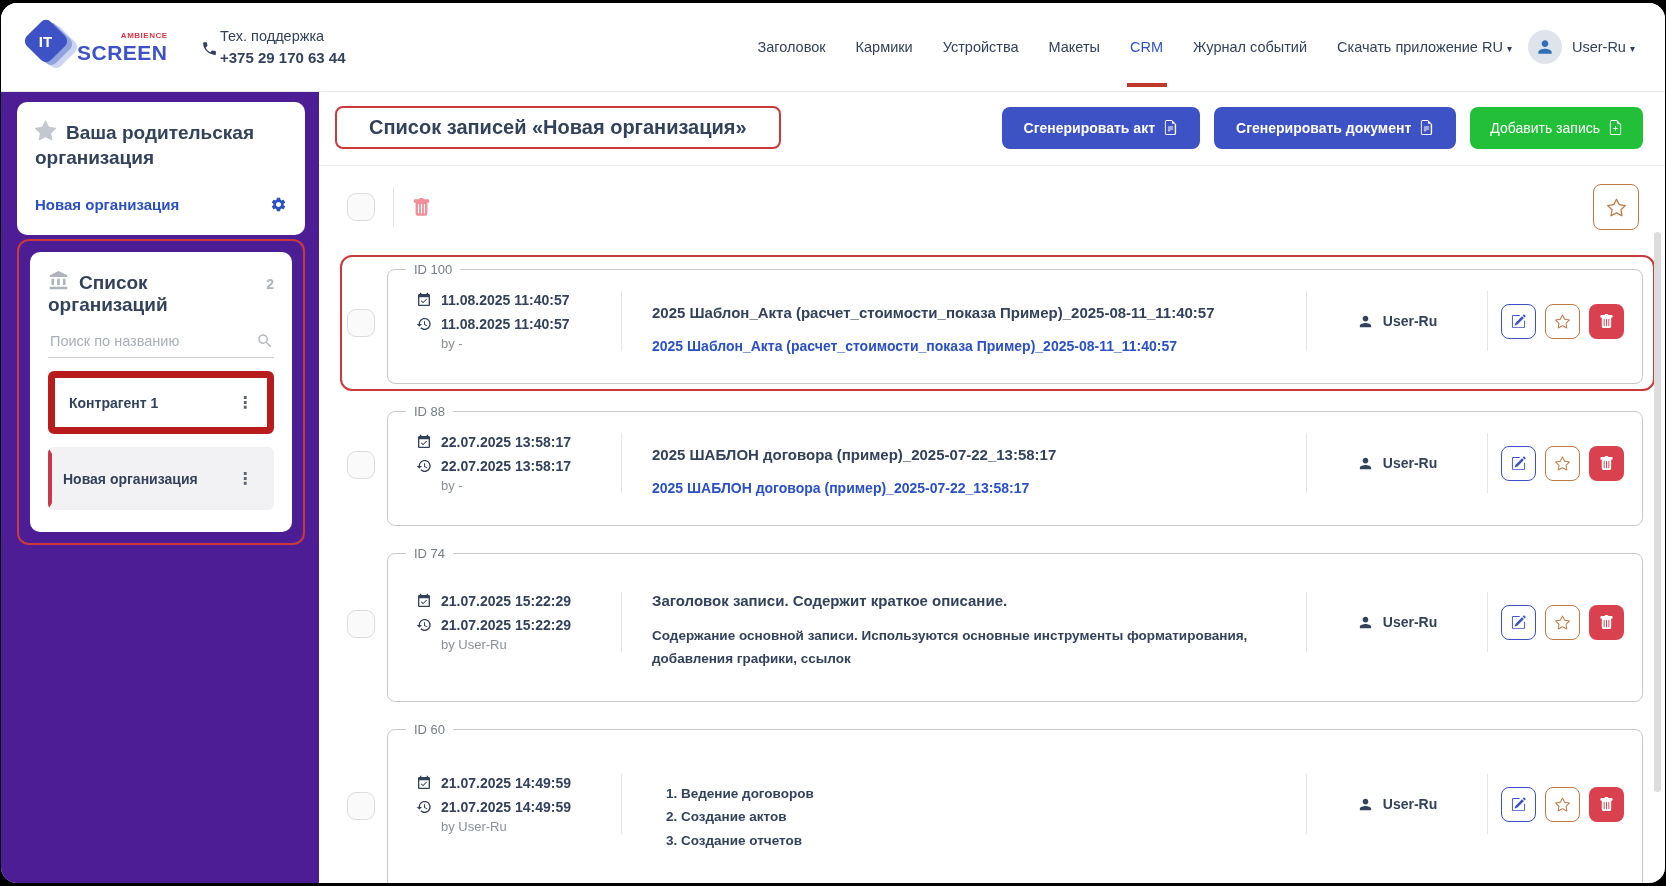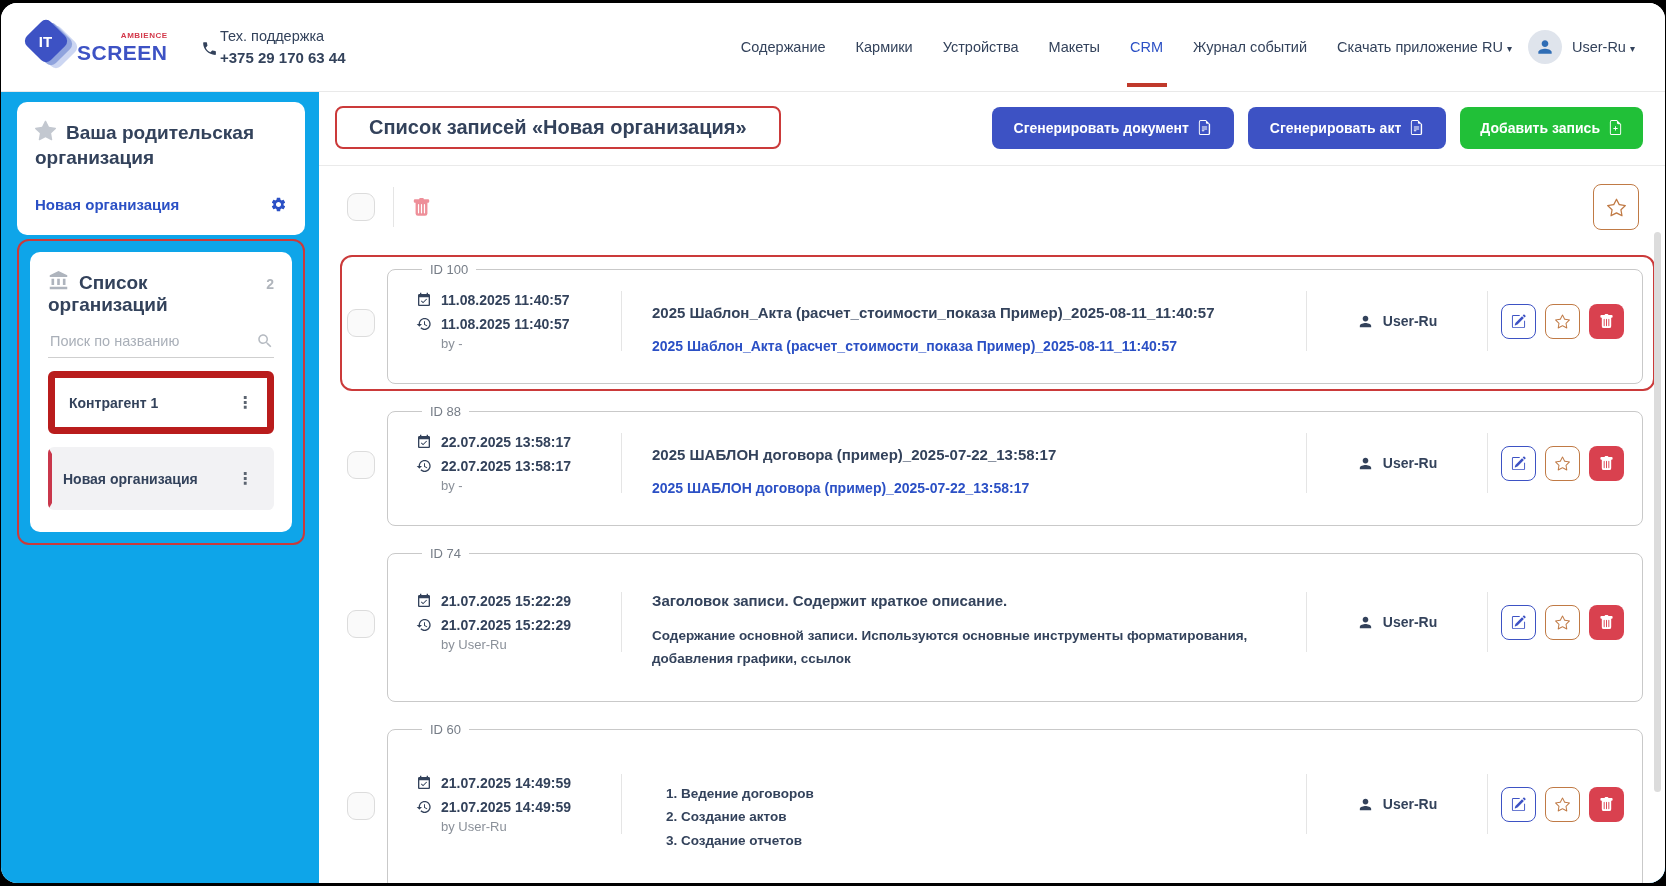--- a/index.html
+++ b/index.html
@@ -26,21 +26,21 @@
   .nav-item{font-size:14.5px;color:#33425b;cursor:pointer;position:relative;padding:6px 0;}
   .nav-item.active{color:#2b50c5;}
   .nav-item.active::after{content:"";position:absolute;left:50%;transform:translateX(-50%);bottom:-26px;width:40px;height:4px;background:#c0392b;}
   .lang{font-size:14.5px;color:#33425b;margin-left:4px;cursor:pointer;white-space:nowrap;}
   .avatar{width:34px;height:34px;border-radius:50%;background:#dfe4ec;display:flex;align-items:center;justify-content:center;color:#2f6db5;margin-left:16px;}
   .avatar .ic{font-size:20px;}
   .user-name{font-size:14.5px;color:#33425b;margin-left:10px;cursor:pointer;white-space:nowrap;}
   .chev{font-size:10px;color:#33425b;}
 
   
-  .body{display:flex;height:calc(100% - 89px);background:#0ea5e9;}
+  .body{display:flex;height:calc(100% - 89px);background:#4c1d95;}
 
   
   .sidebar{width:288px;padding:10px 14px 0 16px;flex:none;}
   .side-card{background:#fff;border-radius:10px;padding:18px 18px 22px;}
   .parent-org-title{font-size:19px;font-weight:bold;color:#33425b;line-height:1.3;margin:0;}
   .parent-org-title .ic{color:#c3c8d0;font-size:21px;margin-right:10px;vertical-align:-2px;}
   .parent-org-link-row{display:flex;align-items:center;justify-content:space-between;margin-top:26px;}
   .parent-org-link{color:#2b50c5;font-size:15px;font-weight:bold;cursor:pointer;}
   .gear-btn{color:#2b50c5;font-size:17px;cursor:pointer;}
 
@@ -51,21 +51,21 @@
   .orglist-title{font-size:19px;font-weight:bold;color:#33425b;margin:0;}
   .orglist-title .ic{color:#aeb4bd;font-size:21px;margin-right:10px;vertical-align:-2px;}
   .orglist-count{margin-left:auto;color:#b0b5bc;font-size:14px;font-weight:bold;}
   .search-row{display:flex;align-items:center;border-bottom:1px solid #cfcfcf;margin-top:16px;padding-bottom:7px;}
   .search-input{border:0;outline:0;flex:1;font-size:14.5px;color:#33425b;font-family:inherit;background:transparent;}
   .search-input::placeholder{color:#a9afb8;}
   .search-row .ic{color:#b6bbc2;font-size:18px;}
   .org-item{display:flex;align-items:center;justify-content:space-between;border:7px solid #b91c1c;border-radius:6px;padding:15px 14px;margin-top:13px;font-size:14px;font-weight:bold;color:#33425b;cursor:pointer;background:#fff;}
   .org-item.selected{background:#f2f2f4;border-color:#f2f2f4;border-left:4px solid #c9374b;padding-left:11px;}
   .dots{color:#5b6470;font-size:16px;font-weight:bold;letter-spacing:0;cursor:pointer;}
-  .btn-green{background:#21c038;color:#fff;border:0;border-radius:8px;font-weight:bold;font-family:inherit;cursor:pointer;}
+  .btn-green{background:#21c038;color:#fff;border:0;border-radius:8px;font-weight:normal;font-family:inherit;cursor:pointer;}
   .add-org-btn{width:100%;margin-top:16px;padding:15px 6px;font-size:14.5px;}
 
   
   .main{flex:1;background:#fff;padding:14px 22px 0 16px;position:relative;overflow:hidden;}
   .main-head{display:flex;align-items:center;}
   .title-annot{display:inline-block;border:2px solid #cb3a3a;border-radius:8px;padding:8px 32px;}
   .page-title{font-size:20px;font-weight:bold;color:#33425b;margin:0;}
   .head-btns{margin-left:auto;display:flex;gap:14px;}
   .btn-blue{background:#3d52c4;color:#fff;border:0;border-radius:8px;font-weight:bold;font-family:inherit;font-size:14px;padding:13px 22px;cursor:pointer;display:flex;align-items:center;gap:8px;}
   .btn-add-rec{font-size:14px;padding:13px 20px;display:flex;align-items:center;gap:8px;}
@@ -75,21 +75,21 @@
   .toolbar{display:flex;align-items:center;padding:18px 4px 6px 12px;}
   .checkbox{width:26px;height:26px;border:1.5px solid #dcdcdc;border-radius:9px;background:#fafafa;cursor:pointer;flex:none;}
   .toolbar .vsep{width:1px;height:40px;background:#e5e5e5;margin:0 18px;}
   .trash-light{color:#ee8f99;font-size:19px;cursor:pointer;}
   .fav-filter-btn{margin-left:auto;width:46px;height:46px;border:1px solid #c07a45;border-radius:8px;background:#fff;color:#c07a45;display:flex;align-items:center;justify-content:center;font-size:19px;cursor:pointer;}
 
   .records{margin-top:26px;display:flex;flex-direction:column;gap:20px;padding-left:12px;}
   .record-row{display:flex;align-items:center;gap:12px;}
   .row-annot{padding:5px 10px 5px 5px;margin:-7px -12px -7px -7px;}
   .record-card{flex:1;border:1px solid #c9c9c9;border-radius:8px;margin:0;padding:2px 14px 20px;min-width:0;}
-  .record-card legend{color:#767d87;font-size:13px;padding:0 8px;margin-left:20px;}
+  .record-card legend{color:#767d87;font-size:13px;padding:0 8px;margin-left:4px;}
   .record-grid{display:flex;align-items:center;min-height:84px;}
   .col-dates{width:205px;flex:none;padding-left:14px;}
   .date-line{display:flex;align-items:flex-start;gap:9px;margin:5px 0;color:#33425b;}
   .date-line .ic{font-size:16px;margin-top:1px;flex:none;}
   .date-val{font-size:14px;font-weight:bold;color:#33425b;line-height:1.3;}
   .by-line{font-size:13px;color:#8a9099;margin-top:3px;font-weight:normal;}
   .vdiv{width:1px;background:#e5e5e5;align-self:center;height:60px;flex:none;}
   .col-content{flex:1;padding:6px 30px;min-width:0;margin-top:16px;}
   .rec-title{font-size:15px;font-weight:bold;color:#33425b;line-height:1.4;}
   .rec-link{font-size:14px;font-weight:bold;color:#2b50c5;margin-top:14px;cursor:pointer;line-height:1.4;}
@@ -177,21 +177,21 @@
     <div class="support">
       <svg class="ic">
           <use href="#i-phone"></use>
         </svg>
       <div>
         <div class="support-label">Тех. поддержка</div>
         <div class="support-phone">+375 29 170 63 44</div>
       </div>
     </div>
     <nav class="nav">
-      <span class="nav-item">Содержание</span>
+      <span class="nav-item">Заголовок</span>
       <span class="nav-item">Кармики</span>
       <span class="nav-item">Устройства</span>
       <span class="nav-item">Макеты</span>
       <span class="nav-item active">CRM</span>
       <span class="nav-item">Журнал событий</span>
       <span class="nav-item">Скачать приложение</span>
     </nav>
     <span class="lang"><span>RU</span> <span class="chev">▾</span></span>
     <span class="avatar">
         <svg class="ic">
@@ -242,27 +242,27 @@
       </div>
     </aside>
 
     <main class="main">
       <div class="main-head">
         <div class="title-annot">
           <h1 class="page-title">Список записей «Новая организация»</h1>
         </div>
         <div class="head-btns">
           <button class="btn-blue">
-              <span>Сгенерировать документ</span>
+              <span>Сгенерировать акт</span>
               <svg class="ic btn-ic">
                 <use href="#i-file-text"></use>
               </svg>
             </button>
           <button class="btn-blue">
-              <span>Сгенерировать акт</span>
+              <span>Сгенерировать документ</span>
               <svg class="ic btn-ic">
                 <use href="#i-file-text"></use>
               </svg>
             </button>
           <button class="btn-green btn-add-rec">
               <span>Добавить запись</span>
               <svg class="ic btn-ic">
                 <use href="#i-file-plus"></use>
               </svg>
             </button>

